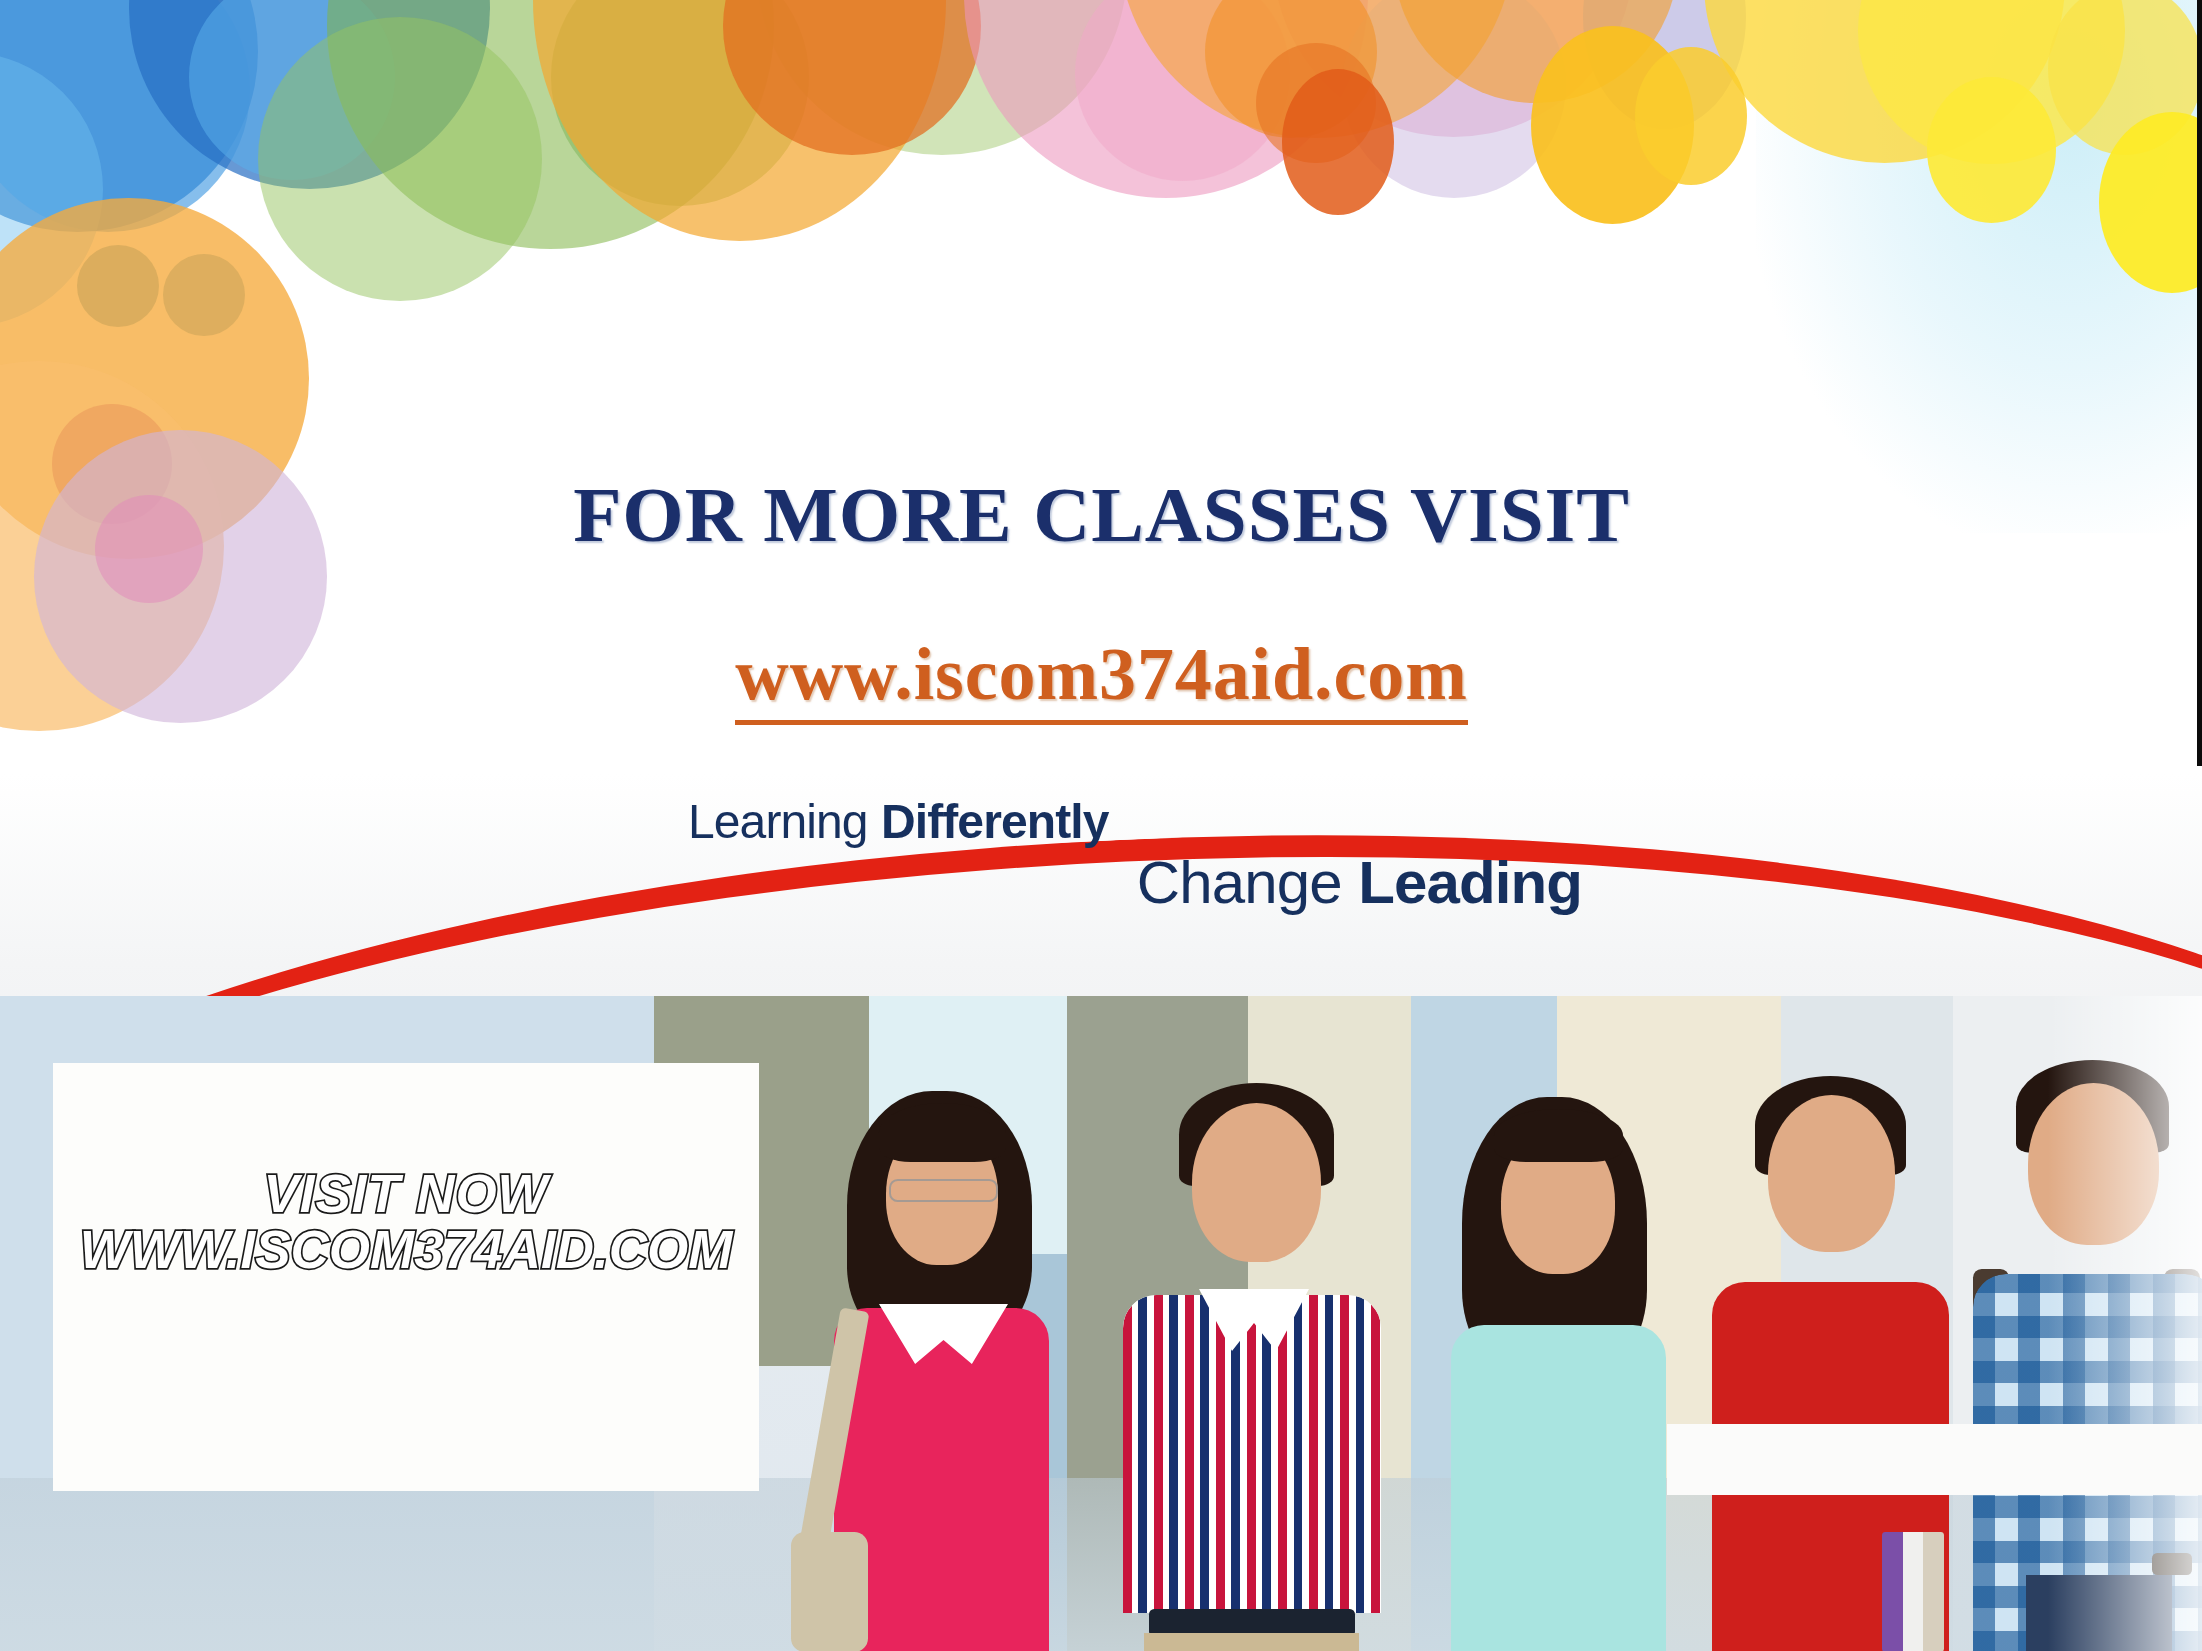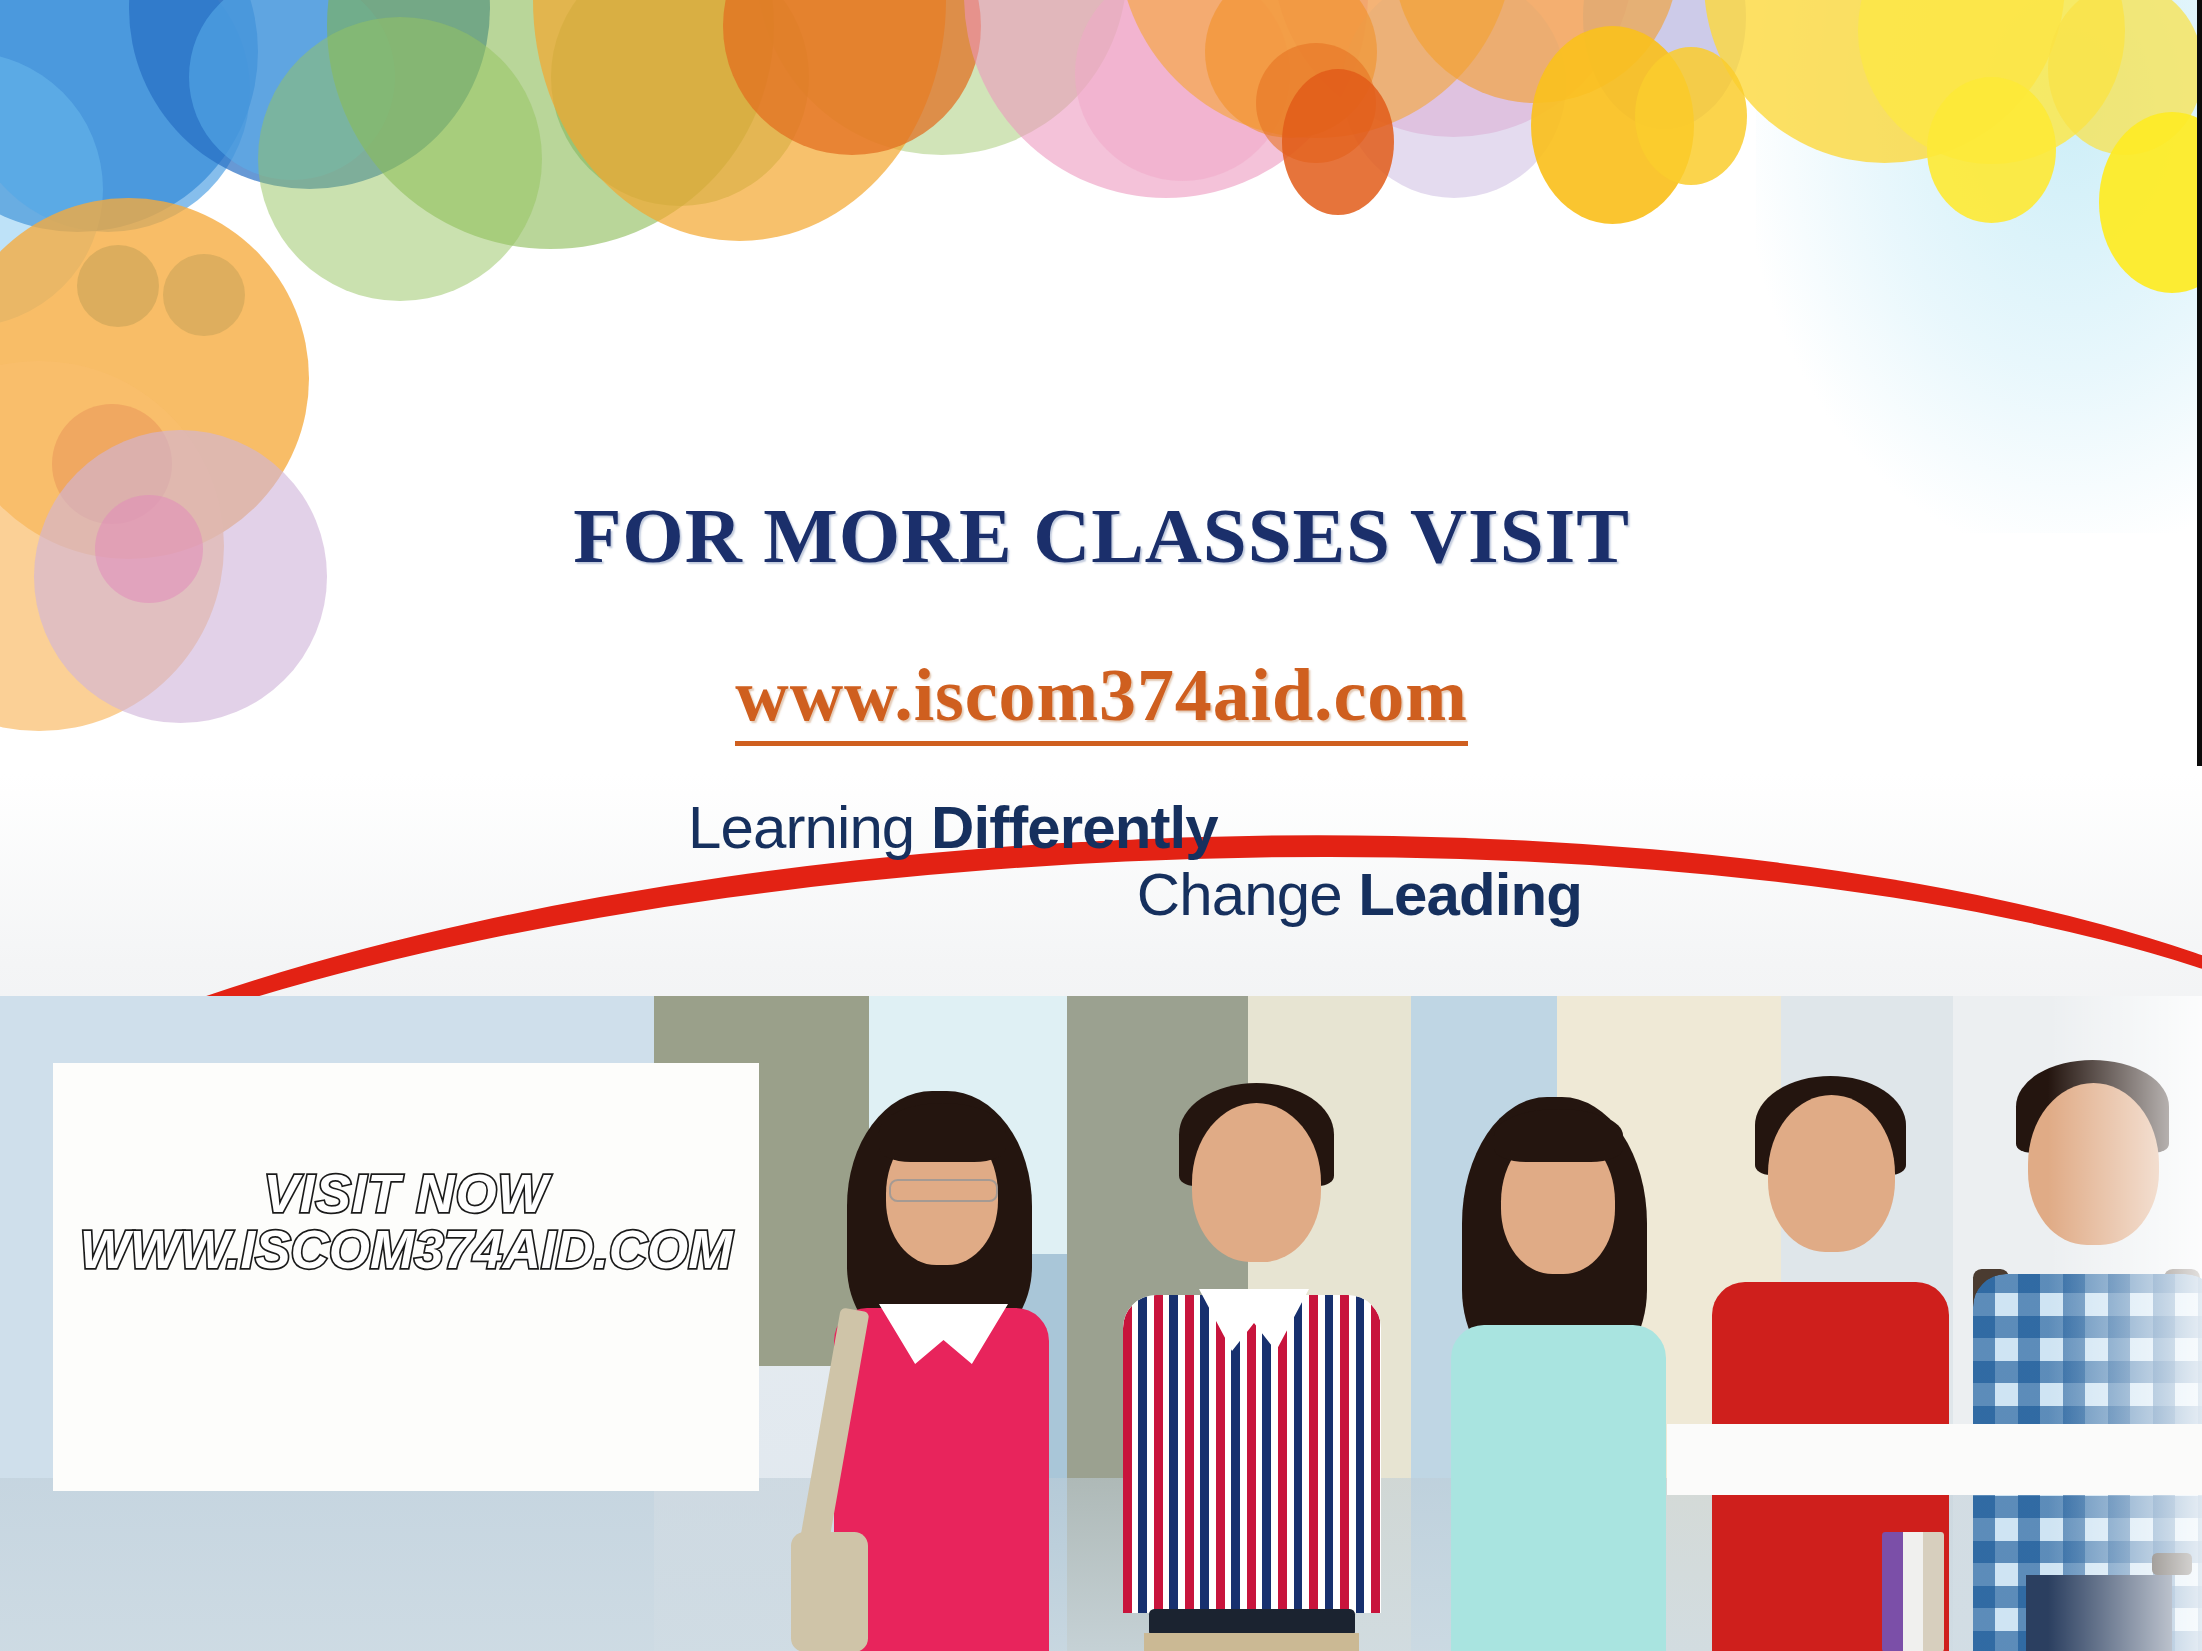--- a/index.html
+++ b/index.html
@@ -18,21 +18,21 @@
   
   #title-panel{position:absolute;left:93px;top:131px;width:2075px;height:291px;
      background:#ffffff;border:0.9px solid #9a9a9a;
      box-shadow:5.2px 6px 7.7px rgba(0,0,0,.28);
      display:flex;align-items:center;justify-content:center;z-index:6;}
   #title-text{font-family:"Liberation Serif",serif;font-size:89px;line-height:1.12;
      color:#8e36ad;text-align:center;font-weight:700;letter-spacing:0.4px;
      text-shadow:0.9px 0.9px 0 rgba(142,54,173,.35);padding:0 34px;}
 
   
-  #mid-block{position:absolute;left:0;top:465px;width:2203px;height:310px;z-index:5;}
+  #mid-block{position:absolute;left:0;top:444px;width:2203px;height:310px;z-index:5;}
   #for-more{position:absolute;left:0;top:26px;width:2203px;text-align:center;
      font-family:"Liberation Serif",serif;font-weight:700;font-size:79px;color:#1b2f6b;
      letter-spacing:0.9px;text-shadow:1.7px 1.7px 1.7px rgba(120,140,180,.45);}
   #site-url{position:absolute;left:0;top:188px;width:2203px;text-align:center;
      font-family:"Liberation Serif",serif;font-weight:700;font-size:74px;color:#cf5f1f;
      letter-spacing:0.9px;text-shadow:1.7px 1.7px 1.7px rgba(200,150,110,.5);}
   #site-url span{border-bottom:5.2px solid #cf5f1f;padding-bottom:5.2px;}
 
   
   #right-rule{position:absolute;right:0;top:0;width:6px;height:766px;background:#0b0b0b;z-index:9;}
@@ -47,21 +47,21 @@
   
   #swoosh-wrap{position:absolute;left:-52px;top:0;width:2340px;height:361px;overflow:hidden;}
   #swoosh{position:absolute;left:-172px;top:65px;width:2753px;height:1205px;
      border-radius:50%/ 36% 36% 0 0;
      border-top:22.4px solid #e32214;
      transform:rotate(-2.6deg);}
 
   
   #tagline{position:absolute;left:688px;top:24px;width:946px;z-index:4;
      font-family:"Liberation Sans",sans-serif;color:#16305e;}
-  #tag-line1{font-size:60px;line-height:1;white-space:nowrap;}
+  #tag-line1{font-size:48px;line-height:1;white-space:nowrap;}
   #tag-line2{font-size:60px;line-height:1;white-space:nowrap;text-align:right;margin-top:6.9px;padding-right:52px;}
   .tag-light{font-weight:400;letter-spacing:-0.9px;}
   .tag-bold{font-weight:700;letter-spacing:-0.9px;}
 
   
   #photo{position:absolute;left:0;top:222px;width:2203px;height:656px;overflow:hidden;
      background:linear-gradient(180deg,#e9eef2 0%,#dfe7ee 100%);}
 
   
   .wallblk{position:absolute;}

